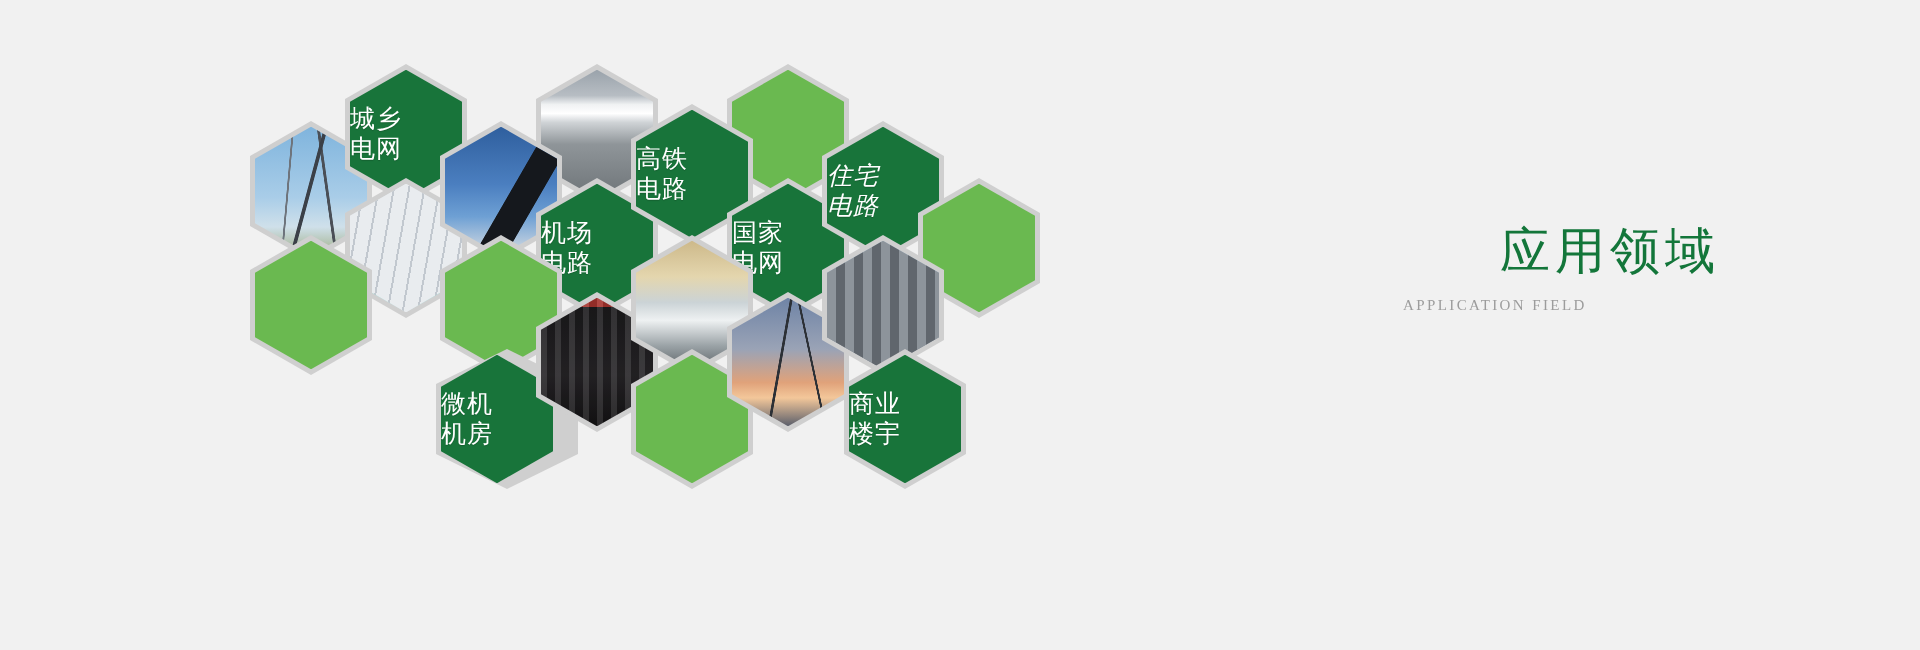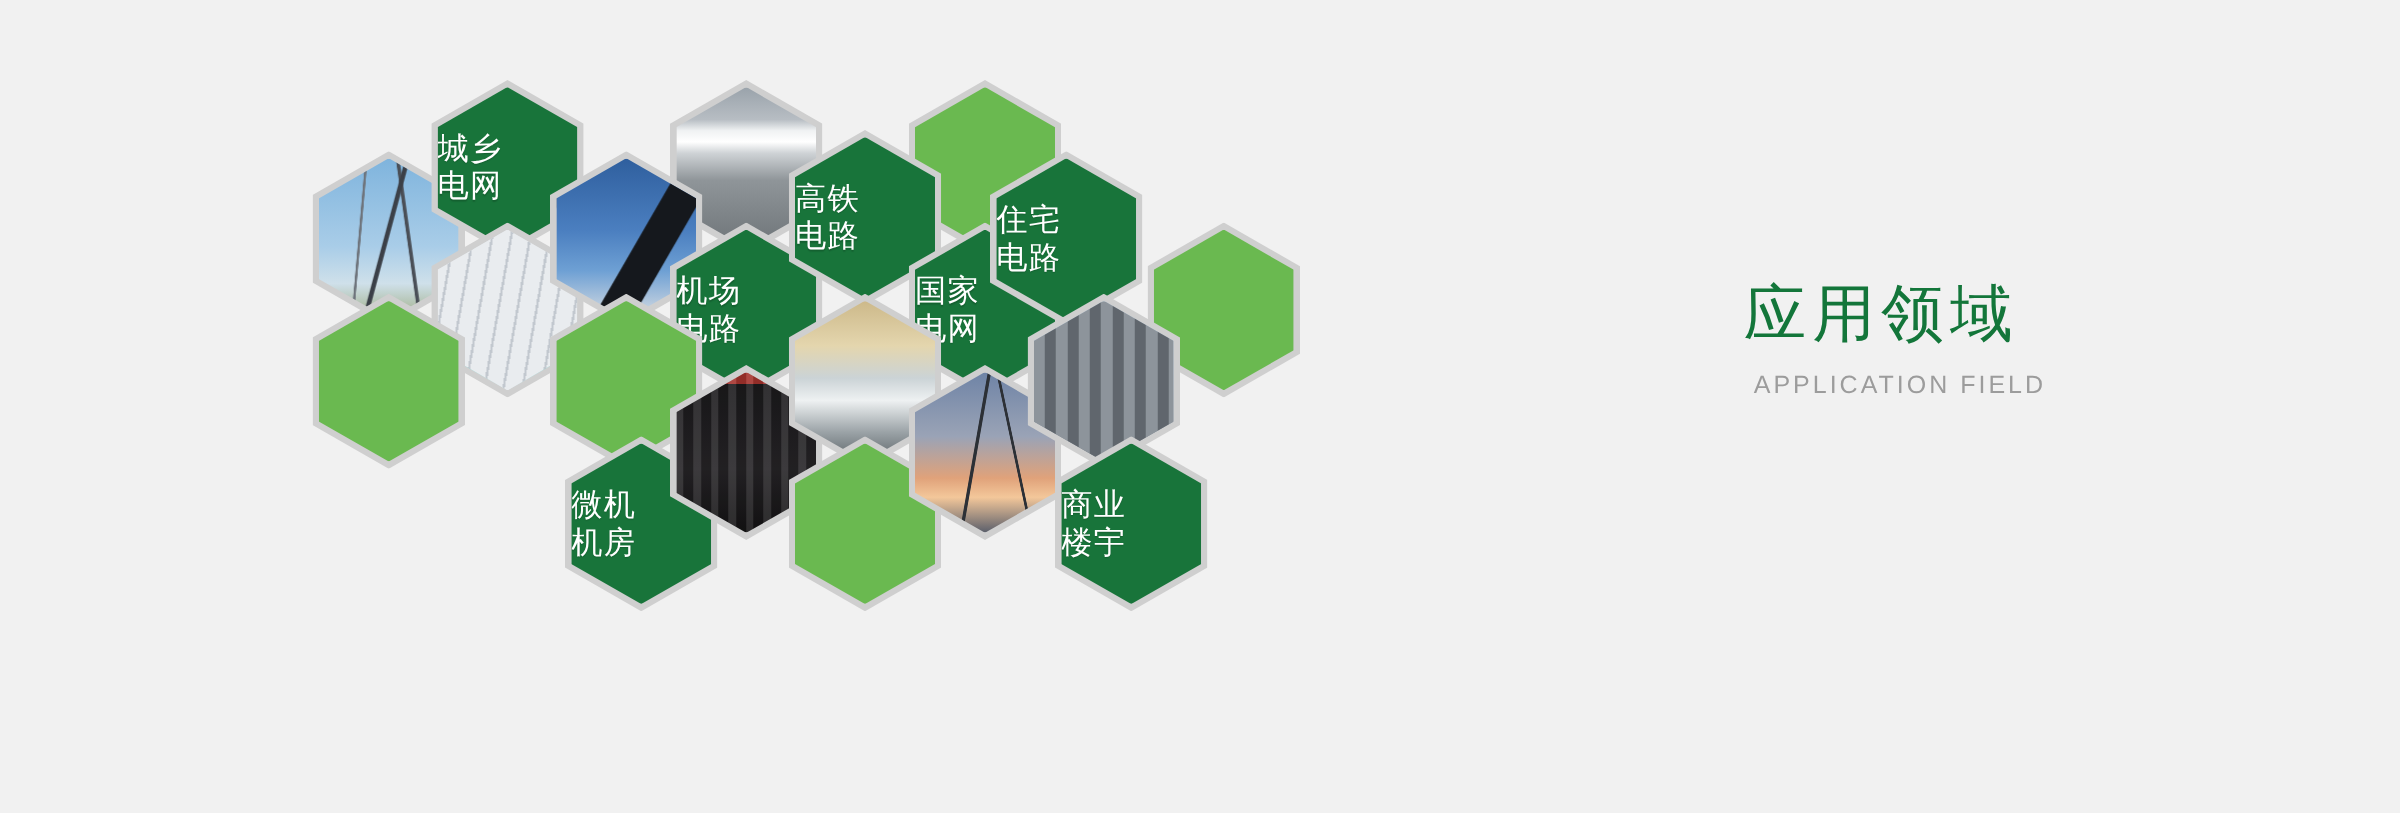--- a/index.html
+++ b/index.html
@@ -117,27 +117,28 @@
     width: 430px;
   }
   #title-cn {
     color: #13763a;
     font-size: 50px;
     line-height: 1.18;
     letter-spacing: 5px;
     font-family: "DejaVu Sans", "Liberation Sans", sans-serif;
     margin: 0;
     font-weight: normal;
+    text-align: center;
   }
   #title-en {
     color: #9c9c9c;
-    font-size: 20px;
+    font-size: 15px;
     letter-spacing: 2.4px;
     margin: 16px 0 0 8px;
-    font-family: Liberation Sans, sans-serif;
+    font-family: Liberation Serif, serif;
   }
 </style>
 </head>
 <body>
 
 <div id="banner">
 
   <div id="honeycomb">
       <div class="hex photo" style="left: 250px; top: 121px;">
         <div class="inner">
@@ -179,36 +180,36 @@
           <div class="txt">高铁
 电路</div>
         </div>
       </div>
       <div class="hex label" style="left: 727px; top: 178px;">
         <div class="inner">
           <div class="txt">国家
 电网</div>
         </div>
       </div>
-      <div class="hex label" style="left: 792px; top: 121px;">
+      <div class="hex label" style="left: 822px; top: 121px; font-style: italic;">
         <div class="inner">
           <div class="txt">住宅
 电路</div>
         </div>
       </div>
       <div class="hex plain-light" style="left: 918px; top: 178px;">
         <div class="inner"></div>
       </div>
       <div class="hex plain-light" style="left: 250px; top: 235px;">
         <div class="inner"></div>
       </div>
       <div class="hex plain-light" style="left: 440px; top: 235px;">
         <div class="inner"></div>
       </div>
-      <div class="hex label" style="left: 452px; top: 349px;">
+      <div class="hex label" style="left: 436px; top: 349px; padding-left: 20px;">
         <div class="inner">
           <div class="txt">微机
 机房</div>
         </div>
       </div>
       <div class="hex photo" style="left: 536px; top: 292px;">
         <div class="inner">
           <div class="ph ph-cabinet"></div>
         </div>
       </div>

